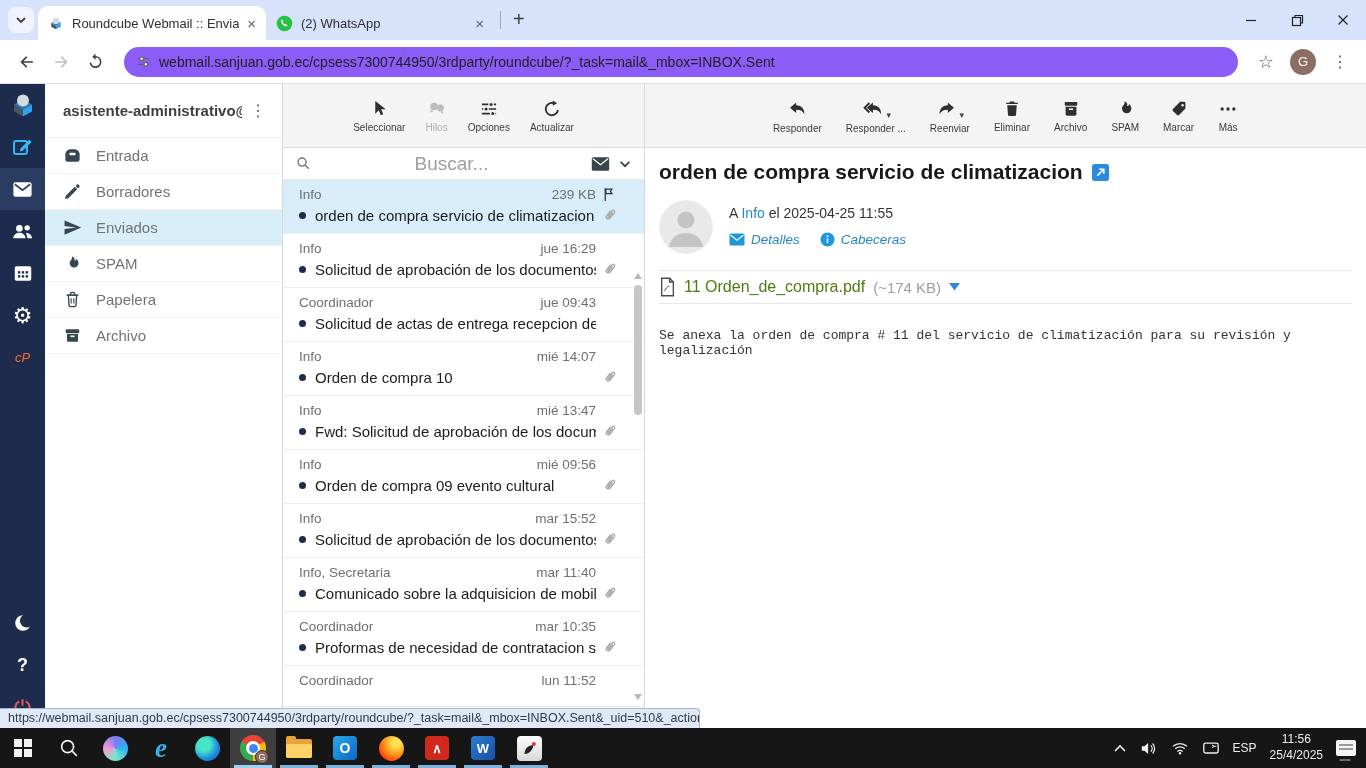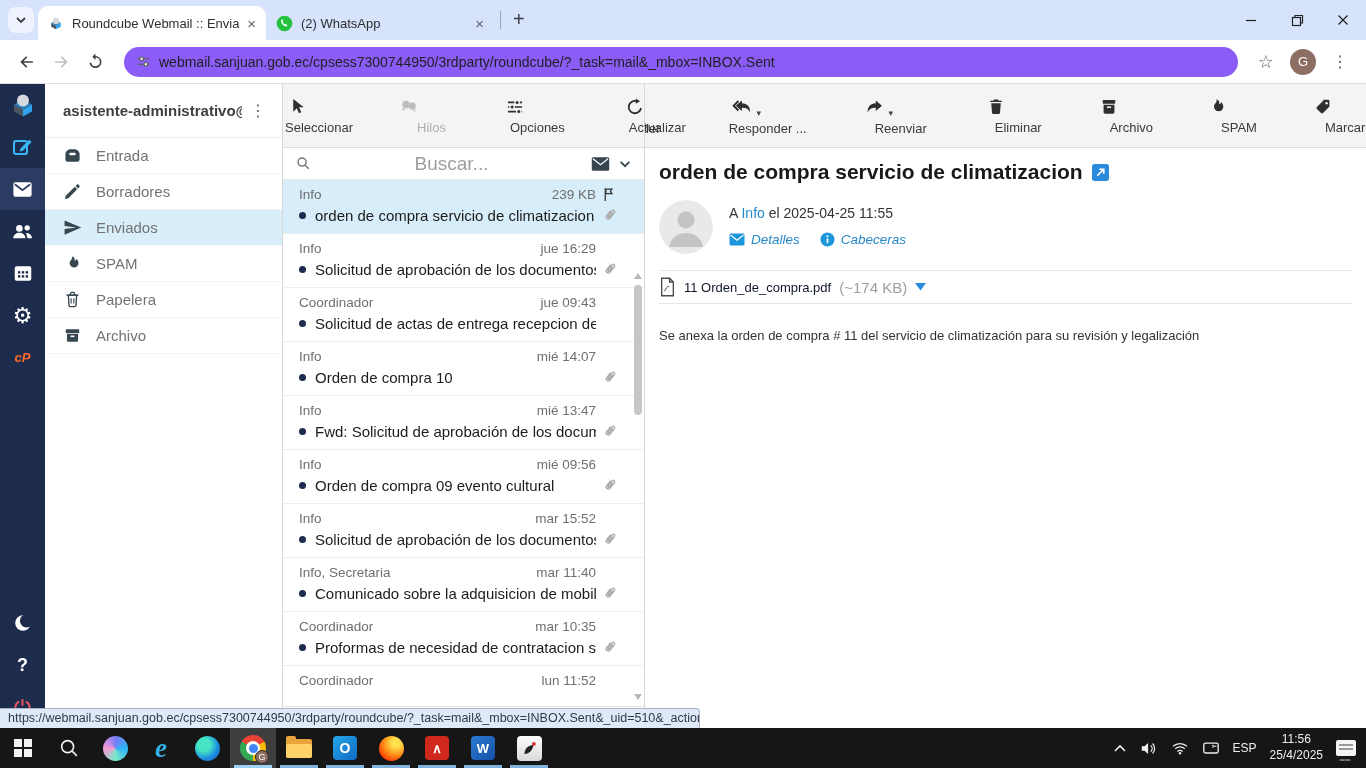--- a/index.html
+++ b/index.html
@@ -30,37 +30,37 @@
   .kebab { font-size:16px; color:#5f6368; padding:0 8px; letter-spacing:0; }
 
   
   .app { display:flex; height:644px; background:#fff; }
 
   
   .rail { width:45px; background:#1d2b4c; display:flex; flex-direction:column; align-items:center; flex-shrink:0; }
   .rail-item { width:45px; height:42px; display:flex; align-items:center; justify-content:center; }
   .rail-item.sel { background:#2b3c63; }
   .rail-spacer { flex:1; }
-  .cp-logo { color:#ff6c2c; font-weight:bold; font-style:italic; font-size:13px; }
+  .cp-logo { color:#ff6c2c; font-weight:normal; font-style:italic; font-size:13px; }
   .help-q { color:#fff; font-weight:bold; font-size:18px; }
   .gear-glyph { color:#fff; font-size:22px; font-family:"DejaVu Sans", sans-serif; }
 
   
   .folders { width:238px; border-right:1px solid #d8d8d8; flex-shrink:0; background:#fff; }
   .acct-row { height:54px; display:flex; align-items:center; padding:0 8px 0 18px; border-bottom:1px solid #ececec; }
   .acct-name { flex:1; font-size:15px; font-weight:bold; color:#3f3f3f; white-space:nowrap; overflow:hidden; }
   .folder-row { height:36px; display:flex; align-items:center; gap:14px; padding-left:18px; border-bottom:1px solid #f3f3f3; }
   .folder-row.sel { background:#d8eef9; }
   .folder-label { font-size:15px; color:#737373; }
 
   
   .listpane { width:362px; border-right:1px solid #d8d8d8; flex-shrink:0; display:flex; flex-direction:column; position:relative; background:#fff; }
   .pane-toolbar { height:64px; background:#f4f4f4; border-bottom:1px solid #dcdcdc; display:flex; align-items:center; justify-content:center; gap:20px; flex-shrink:0; }
   .tb-btn { display:flex; flex-direction:column; align-items:center; gap:3px; }
-  .tb-label { font-size:13px; color:#3a3a3a; white-space:nowrap;margin-left:44px; }
+  .tb-label { font-size:10px; color:#3a3a3a; white-space:nowrap; }
   .tb-btn.disabled .tb-label { color:#b0b0b0; }
   .ticon-row { display:flex; align-items:flex-end; gap:3px; height:22px; }
   .tb-caret { font-size:9px; color:#444; }
 
   .search-row { height:32px; display:flex; align-items:center; gap:8px; padding:0 12px; border-bottom:1px solid #e8e8e8; flex-shrink:0; }
   .search-input { border:none; outline:none; flex:1; font-size:19px; color:#333; font-family:"Liberation Sans",sans-serif; background:transparent;text-align:center; }
   .search-input::placeholder { color:#9e9e9e; }
 
   .msg-list { flex:1; overflow:hidden; position:relative; }
   .msg-row { height:54px; padding:6px 26px 0 16px; border-bottom:1px solid #eeeeee; }
@@ -89,23 +89,23 @@
   .subject-row { display:flex; align-items:center; gap:9px; margin-top:2px; }
   .subject { font-size:21px; font-weight:bold; color:#191919; }
   .hdr-row { display:flex; gap:16px; margin-top:16px; }
   .avatar { width:54px; height:54px; border-radius:50%; overflow:hidden; flex-shrink:0; }
   .hdr-meta { padding-top:5px; }
   .from-line { font-size:14px; color:#333; }
   .from-line a { color:#2787c9; text-decoration:none; }
   .hdr-links { display:flex; gap:20px; margin-top:11px; }
   .hdr-link { display:flex; align-items:center; gap:6px; font-size:13.5px; color:#2787c9;font-style:italic; }
   .attach-bar { margin-top:16px; border-top:1px solid #e6e6e6; border-bottom:1px solid #e6e6e6; height:34px; display:flex; align-items:center; gap:8px; }
-  .attach-name { font-size:13px; color:#0f172a; }
+  .attach-name { font-size:16px; color:#4d7c0f; }
   .attach-size { font-size:15px; color:#9aa0a6; }
-  .mail-body { margin-top:24px; font-family:Liberation Sans, sans-serif; font-size:13px; color:#333; }
+  .mail-body { margin-top:24px; font-family:Liberation Mono, monospace; font-size:13px; color:#333; }
 
   
   .statusbar { position:absolute; left:0; bottom:40px; z-index:30; background:#e0e9f7; border:1px solid #a9b6c9; border-left:none; border-bottom:none;
     border-top-right-radius:4px; padding:2px 8px 3px 8px; font-size:12.5px; color:#2f3b47; max-width:700px; white-space:nowrap; overflow:hidden; }
 
   
   .taskbar { position:absolute; left:0; bottom:0; width:1366px; height:40px; background:#161616; display:flex; align-items:center; z-index:40; }
   .task-cell { width:46px; height:40px; display:flex; align-items:center; justify-content:center; position:relative; flex-shrink:0; }
   .task-cell.open::after { content:""; position:absolute; bottom:0; left:4px; right:4px; height:3px; background:#7fb3dd; }
   .task-cell.active { background:#3e3e3e; }

